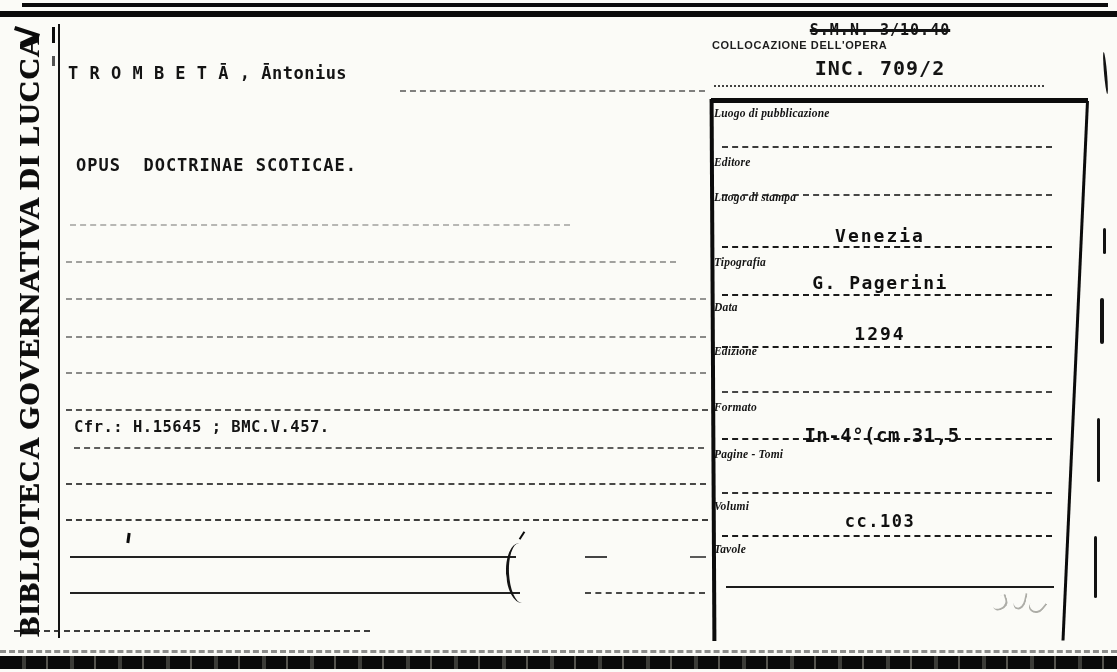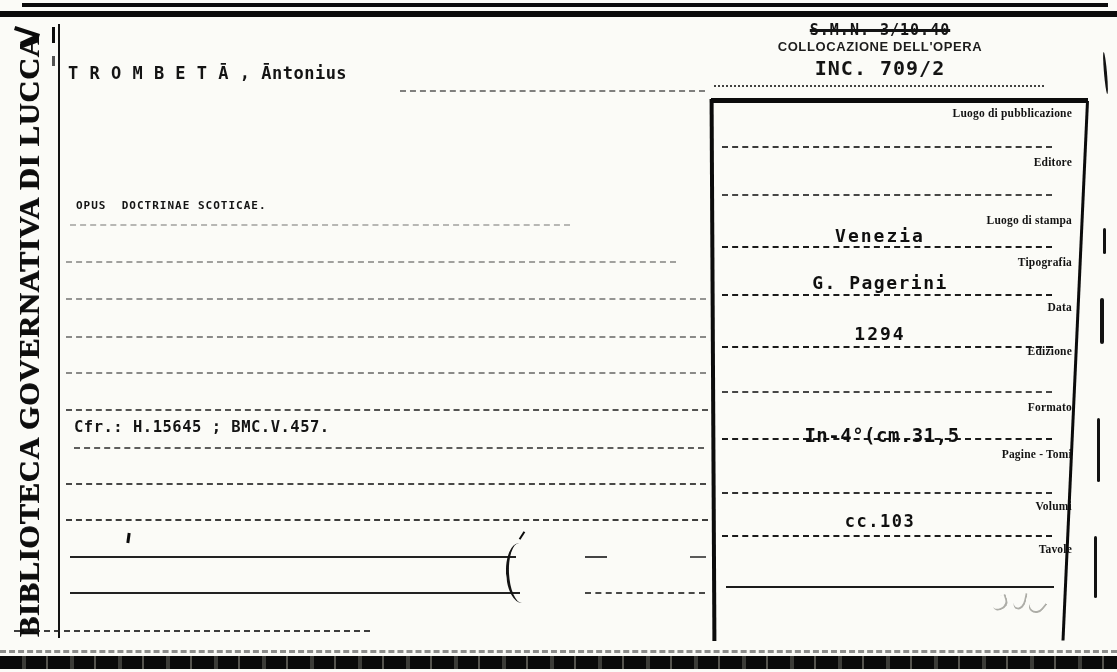--- a/index.html
+++ b/index.html
@@ -23,28 +23,28 @@
     display:flex;align-items:center;justify-content:center;
     font-family:"Liberation Serif",serif;font-weight:bold;font-size:30px;
     letter-spacing:1px;color:#0d0d0d;white-space:nowrap;
     text-shadow:1px 0 0 #222;
   }
   .vline{left:58px;top:24px;width:2px;height:614px;background:#131313;}
 
   
   .oldshelf{left:712px;top:21px;width:336px;text-align:center;font-size:15px;
     text-decoration:line-through;text-decoration-thickness:2.5px;letter-spacing:1px;}
-  .caption{left:712px;top:39px;width:336px;text-align:center;font-size:13px;
+  .caption{left:712px;top:39px;width:336px;text-align:left;font-size:11px;
     font-family:"Liberation Sans",sans-serif;font-weight:bold;letter-spacing:.6px;color:#1d1d1d;}
   .inc{left:712px;top:56px;width:336px;text-align:center;font-size:20px;letter-spacing:1px;}
   .incline{position:absolute;left:714px;top:85px;width:330px;border-top:2px dotted #222;opacity:.85;}
 
   
   .author{left:68px;top:63px;font-size:17px;letter-spacing:.5px;}
-  .title{left:76px;top:155px;font-size:11px;letter-spacing:1px;margin-top:44px;}
+  .title{left:76px;top:155px;font-size:17px;letter-spacing:1px;}
   .cfr{left:74px;top:418px;font-size:15.5px;letter-spacing:.5px;}
 
   
   .dline{position:absolute;border-top:2px dashed #1c1c1c;}
   .sline{position:absolute;border-top:2px solid #161616;}
   .authorline{left:400px;top:90px;width:305px;opacity:.55;}
   .ml1{left:70px;top:224px;width:500px;opacity:.3;}
   .ml2{left:66px;top:261px;width:610px;opacity:.4;}
   .ml3{left:66px;top:298px;width:640px;opacity:.45;}
   .ml4{left:66px;top:336px;width:640px;opacity:.5;}
@@ -64,24 +64,24 @@
   .paren{position:absolute;left:506px;top:543px;width:26px;height:60px;
     border-left:3px solid #131313;border-radius:50% 0 0 50% / 50% 0 0 50%;
     transform:rotate(-3deg);}
   .parentick{left:521px;top:531px;width:2px;height:9px;transform:rotate(32deg);}
 
   
   .pleft{left:711px;top:99px;width:4px;height:542px;transform:rotate(-.3deg);}
   .ptop{left:711px;top:98px;width:377px;height:5px;}
   .pright{left:1086px;top:101px;width:3px;height:540px;transform-origin:top center;transform:rotate(2.6deg);}
 
-  .lbl{position:absolute;left:714px;width:346px;text-align:right;
-    font-family:"Liberation Serif",serif;font-weight:bold;
-    font-size:11.5px;color:#131313;letter-spacing:.2px;padding-left:12px;}
-  .l0{top:107px}.l1{top:156px}.l2{top:214px}.l3{top:256px}.l4{top:301px}
+  .lbl{position:absolute;left:714px;width:346px;text-align:left;
+    font-family:"Liberation Serif",serif;font-style:italic;font-weight:bold;
+    font-size:11.5px;color:#131313;letter-spacing:.2px;}
+  .l0{top:107px}.l1{top:156px}.l2{top:191px}.l3{top:256px}.l4{top:301px}
   .l5{top:345px}.l6{top:401px}.l7{top:448px}.l8{top:500px}.l9{top:543px}
 
   .fldline{position:absolute;left:722px;width:330px;border-top:2px dashed #1b1b1b;}
   .k0{top:146px;opacity:.85}.k1{top:194px;opacity:.8}.k2{top:246px}.k3{top:294px}
   .k4{top:346px}.k5{top:391px;opacity:.8}.k6{top:438px}.k7{top:492px;opacity:.9}
   .k8{top:535px}.k9{top:586px;border-top-style:solid;left:726px;width:328px}
 
   .val{position:absolute;left:712px;width:336px;text-align:center;
     font-family:"DejaVu Sans Mono","Liberation Mono",monospace;font-weight:bold;
     color:#0f0f0f;white-space:pre;}

